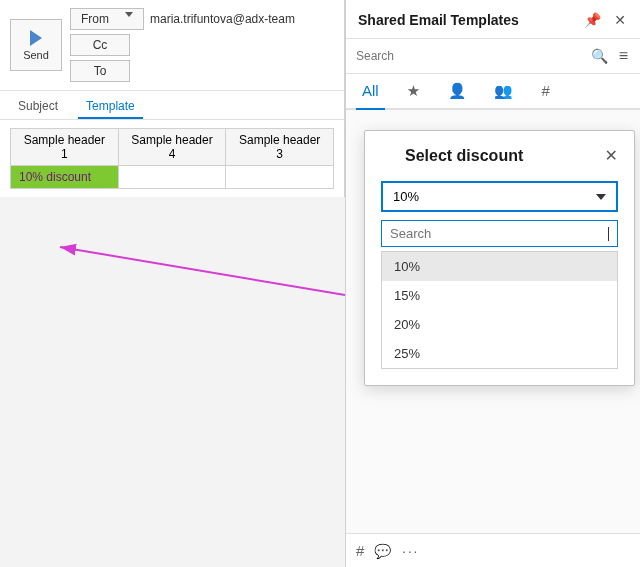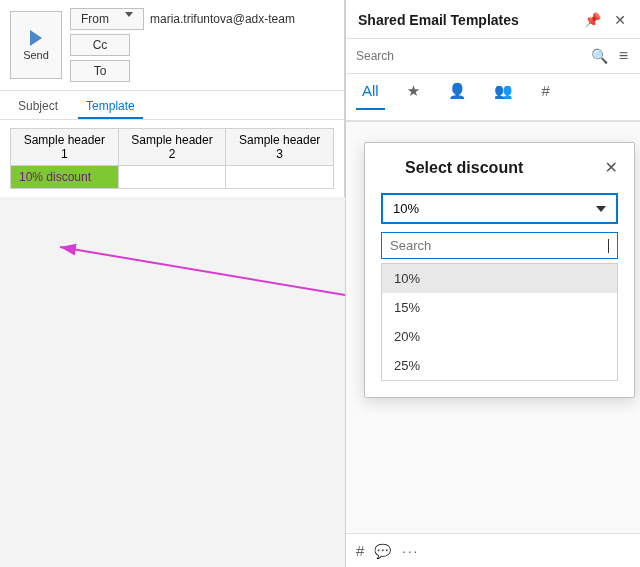--- a/index.html
+++ b/index.html
@@ -30,21 +30,21 @@
       border-bottom: 1px solid #e0e0e0;
       gap: 8px;
     }
 
     .send-btn {
       display: flex;
       flex-direction: column;
       align-items: center;
       justify-content: center;
       width: 52px;
-      height: 68px;
+      height: 52px;
       border: 1px solid #c0c0c0;
       background: #f8f8f8;
       cursor: pointer;
       font-size: 11px;
       color: #333;
       gap: 3px;
     }
 
     .send-arrow {
       width: 0;
@@ -206,21 +206,21 @@
 
     .search-icons {
       display: flex;
       gap: 6px;
       align-items: center;
     }
 
     
     .tabs-row {
       display: flex;
-      padding: 4px 10px 12px;
+      padding: 4px 10px 0;
       border-bottom: 2px solid #e0e0e0;
       gap: 16px;
     }
 
     .tab-icon {
       padding: 4px 6px 8px;
       cursor: pointer;
       color: #666;
       font-size: 15px;
     }
@@ -426,21 +426,21 @@
       <div class="tab-item active">
         <span>Template</span>
       </div>
     </div>
 
     <div class="table-area">
       <table class="data-table">
         <thead>
           <tr>
             <th>Sample header 1</th>
-            <th>Sample header 2</th>
+            <th>Sample header 4</th>
             <th>Sample header 3</th>
           </tr>
         </thead>
         <tbody>
           <tr>
             <td class="discount-cell">10% discount</td>
             <td></td>
             <td></td>
           </tr>
         </tbody>

